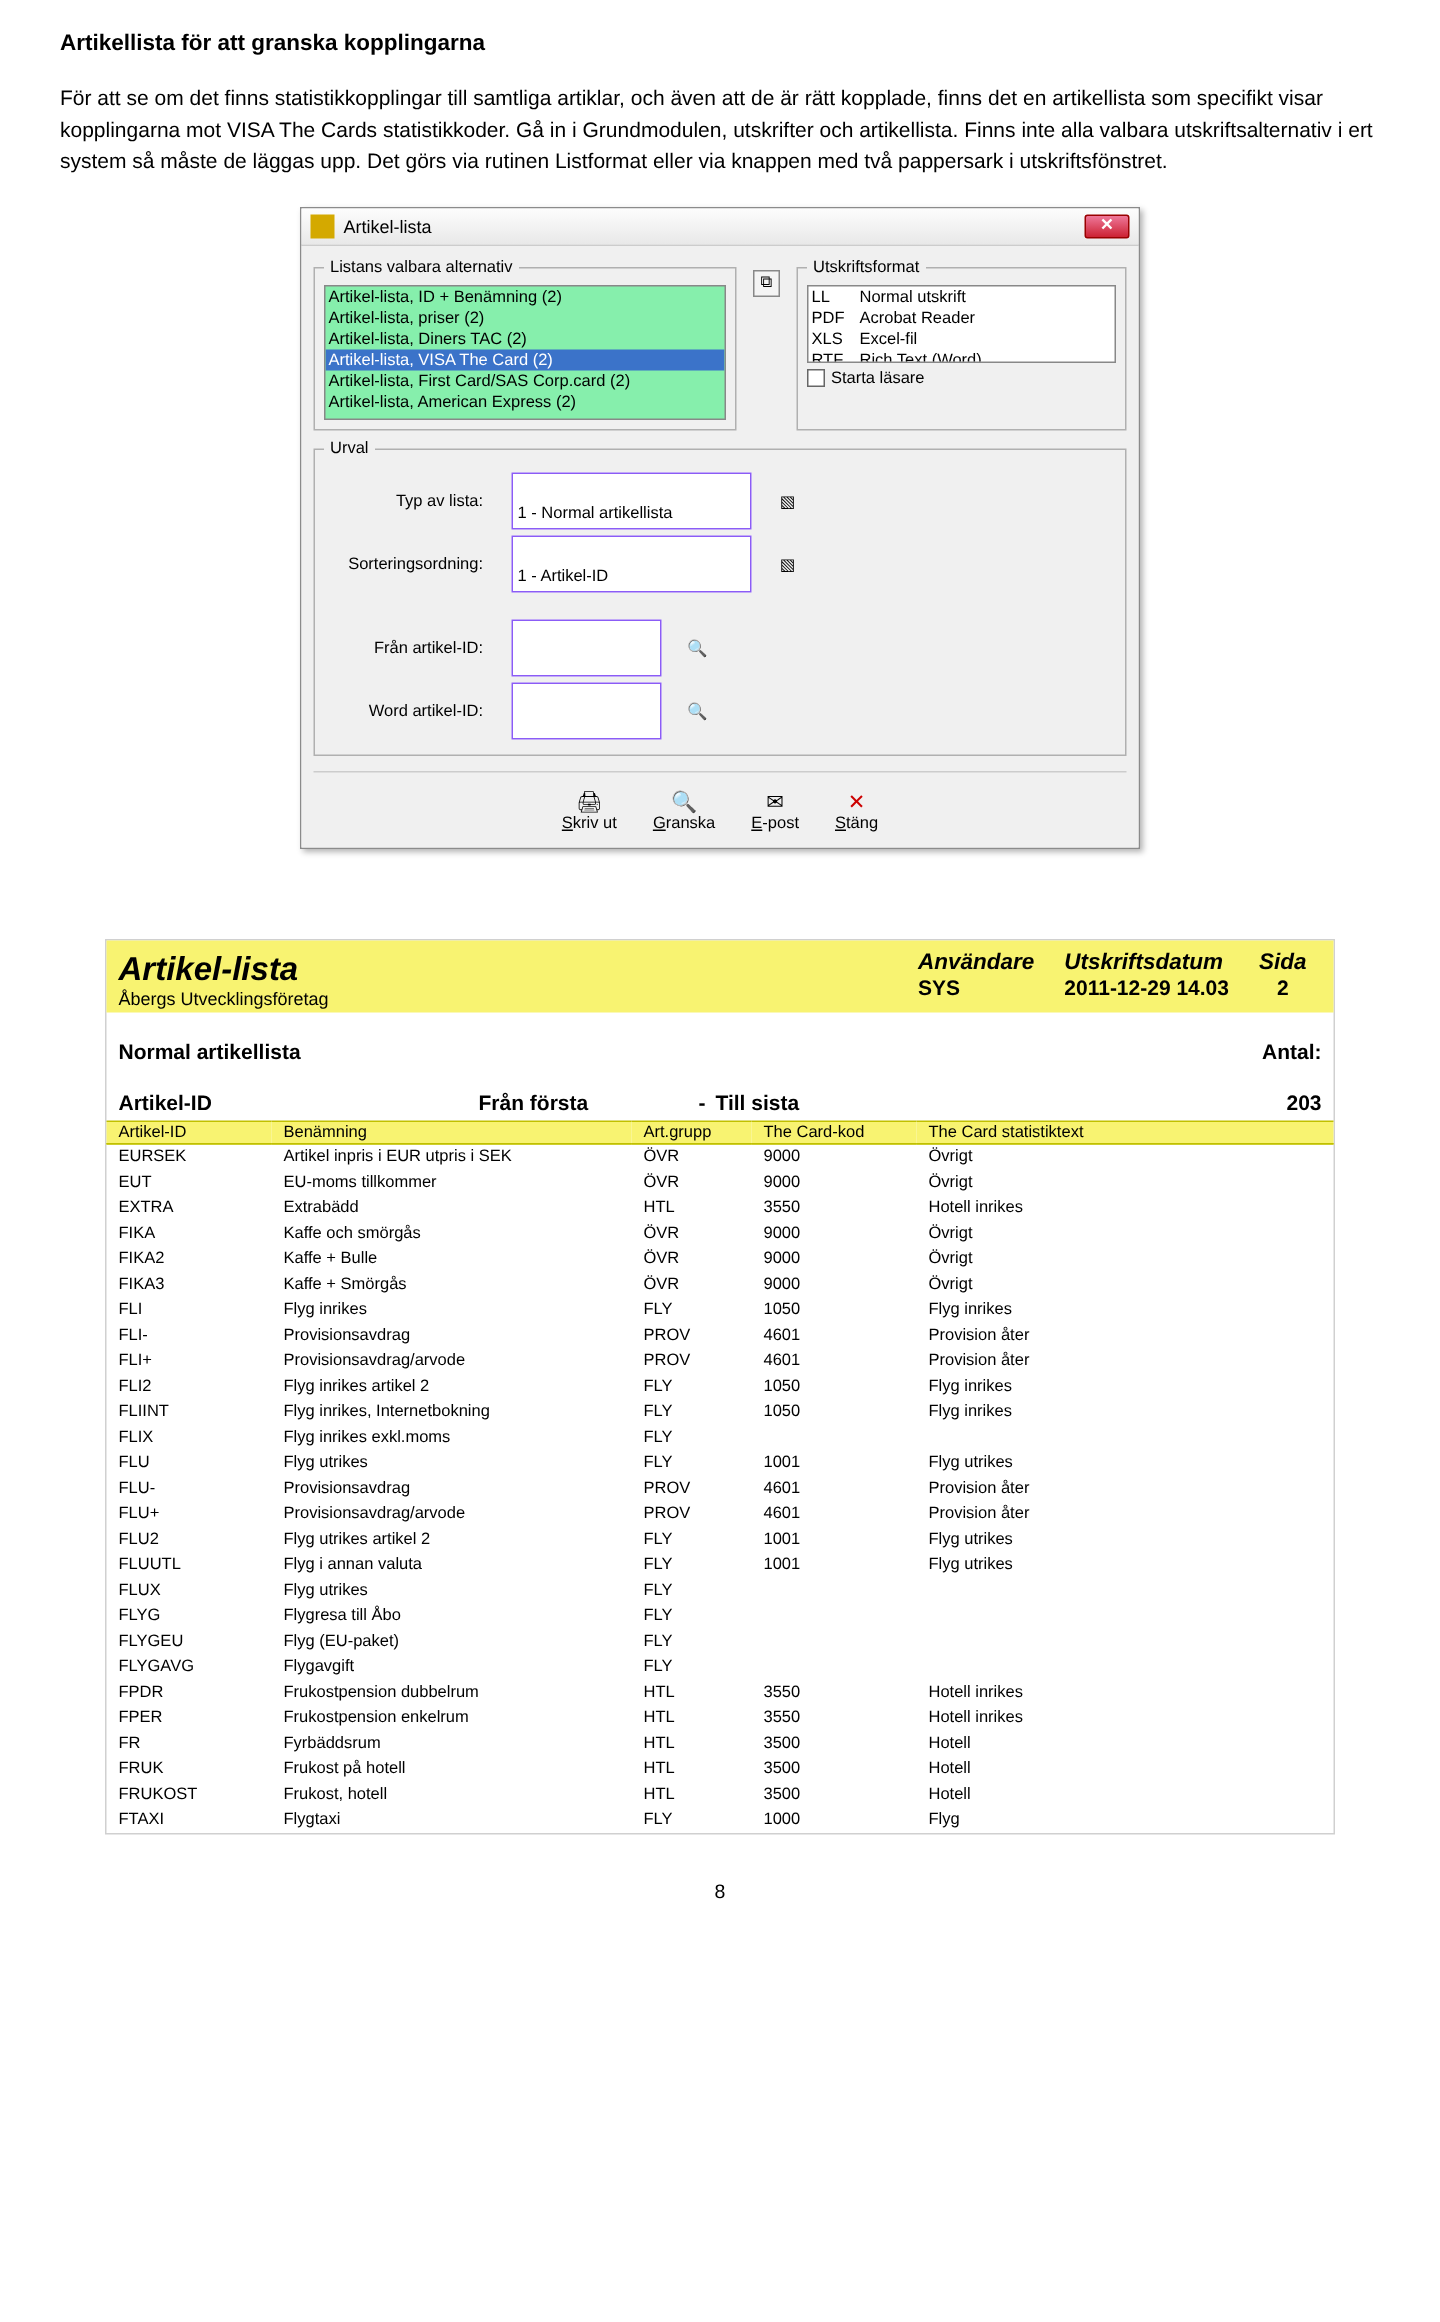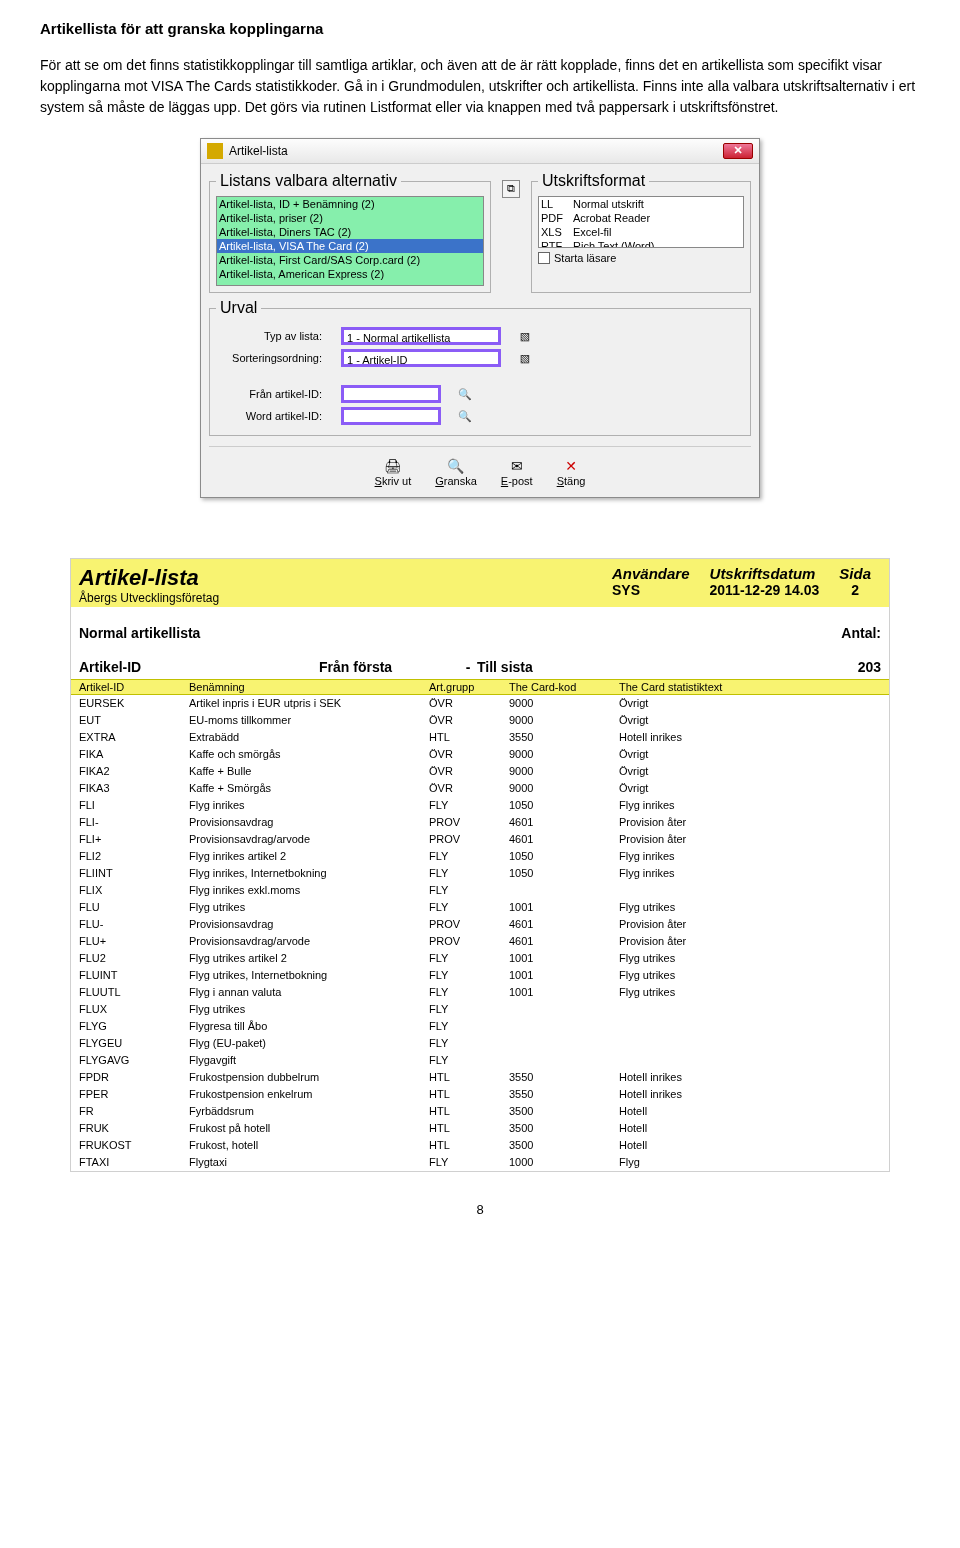--- a/index.html
+++ b/index.html
@@ -11,42 +11,42 @@
   
   .dialog { border: 1px solid #8b8b8b; width: 560px; margin: 0 auto 60px auto; box-shadow: 2px 2px 4px rgba(0,0,0,0.3); }
   .dialog-titlebar { background: linear-gradient(#fdfdfd, #e8e8e8); border-bottom: 1px solid #ccc; padding: 4px 6px; display: flex; align-items: center; font-size: 12px; }
   .dialog-titlebar .ticon { width: 16px; height: 16px; background: #d4a900; margin-right: 6px; display: inline-block; }
   .dialog-titlebar .dtitle { flex: 1; }
   .close-x { background: linear-gradient(#e79, #c23); color: #fff; width: 30px; height: 16px; text-align: center; font-size: 11px; font-weight: bold; border: 1px solid #900; border-radius: 2px; line-height: 13px; }
   .dialog-body { background: #f0f0f0; padding: 8px; font-size: 11px; }
   
   .top-row { display: flex; gap: 6px; }
   fieldset { border: 1px solid #b0b0b0; padding: 6px; font-size: 11px; }
-  legend { font-size: 16px; padding: 0 4px; }
+  legend { font-size: 11px; padding: 0 4px; }
   
   .fs-listans { flex: 1; }
   .lst { background: #86efac; border: 1px solid #888; height: 90px; overflow: hidden; font-size: 11px; }
   .lst-item { padding: 0 2px; line-height: 14px; white-space: nowrap; }
   .lst-item.sel { background: #3b73c9; color: #fff; }
   
   .copy-col { width: 28px; display: flex; align-items: flex-start; justify-content: center; padding-top: 8px; }
   .copy-icon { width: 18px; height: 18px; border: 1px solid #888; background: #f4f4f4; font-size: 11px; text-align: center; line-height: 15px; }
   
   .fs-utskrift { width: 220px; }
   .fmt-list { background: #fff; border: 1px solid #888; height: 52px; overflow: hidden; }
   .fmt-row { display: flex; font-size: 11px; line-height: 14px; }
   .fmt-row .c1 { width: 34px; padding-left: 2px; }
   .fmt-row .c2 { flex: 1; }
   .chk-row { margin-top: 4px; font-size: 11px; display: flex; align-items: center; gap: 4px; }
   .chk { width: 12px; height: 12px; border: 1px solid #666; background: #fff; display: inline-block; }
   
   .fs-urval { margin-top: 6px; }
   .urval-row { display: flex; align-items: center; margin: 4px 0; font-size: 11px; gap: 15px; }
   .urval-row .lbl { width: 110px; text-align: right; padding-right: 4px; }
-  .urval-row .fld { background: #fff; border: 3px solid #8b5cf6; height: 18px; padding: 0 3px; line-height: 16px; }
+  .urval-row .fld { background: #fff; border: 1px solid #8b5cf6; height: 18px; padding: 18px 3px; line-height: 16px; }
   .fld.w1 { width: 160px; }
   .fld.w2 { width: 100px; }
   .mini-icon { width: 18px; height: 18px; display: inline-flex; align-items: center; justify-content: center; font-size: 11px; }
   
   .btn-bar { display: flex; justify-content: center; gap: 12px; margin-top: 10px; border-top: 1px solid #ccc; padding-top: 8px; }
   .btn { display: flex; flex-direction: column; align-items: center; font-size: 11px; cursor: pointer; padding: 2px 6px; }
   .btn .bicon { width: 20px; height: 18px; display: flex; align-items: center; justify-content: center; font-size: 14px; }
   .btn .blbl .ul { text-decoration: underline; }
   
   
@@ -327,27 +327,20 @@
           <td>Provision åter</td>
         </tr>
         <tr>
           <td>FLU2</td>
           <td>Flyg utrikes artikel 2</td>
           <td>FLY</td>
           <td>1001</td>
           <td>Flyg utrikes</td>
         </tr>
         <tr>
-          <td>FLUINT</td>
-          <td>Flyg utrikes, Internetbokning</td>
-          <td>FLY</td>
-          <td>1001</td>
-          <td>Flyg utrikes</td>
-        </tr>
-        <tr>
           <td>FLUUTL</td>
           <td>Flyg i annan valuta</td>
           <td>FLY</td>
           <td>1001</td>
           <td>Flyg utrikes</td>
         </tr>
         <tr>
           <td>FLUX</td>
           <td>Flyg utrikes</td>
           <td>FLY</td>

